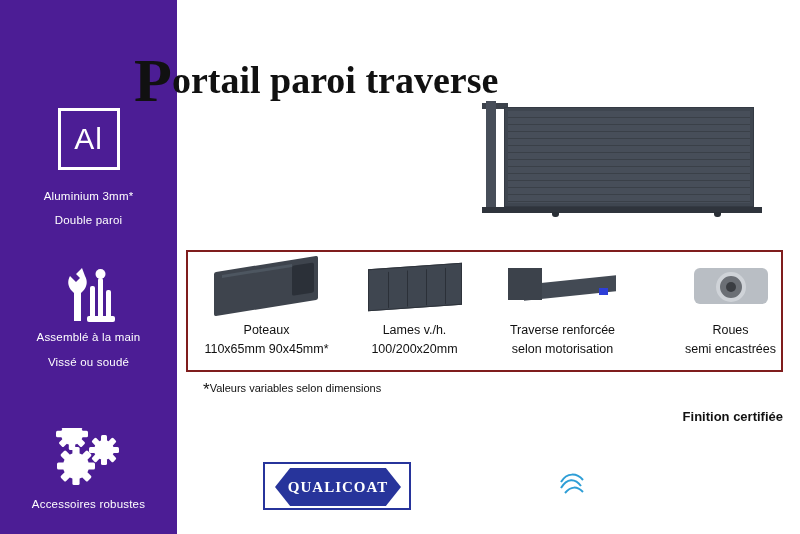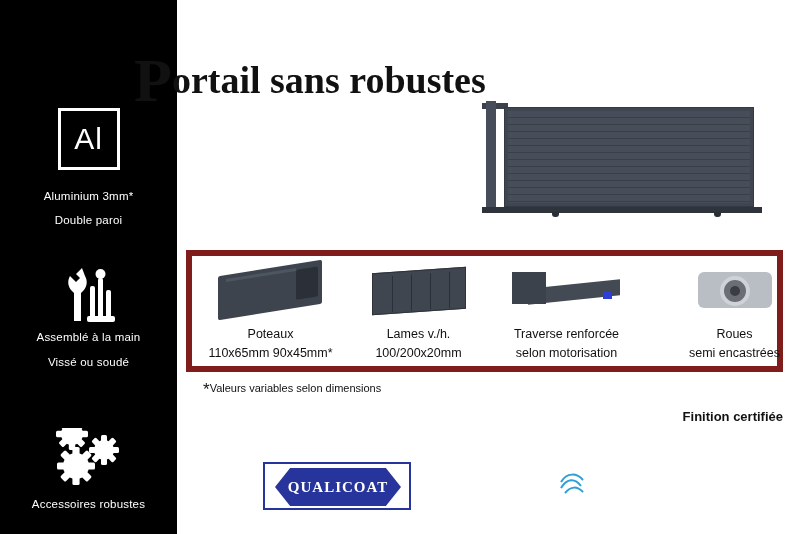--- a/index.html
+++ b/index.html
@@ -20,21 +20,21 @@
     background: #ffffff;
   }
 
   
   .sidebar {
     position: absolute;
     left: 0;
     top: 0;
     width: 177px;
     height: 534px;
-    background: #000000;
+    background: #4c1d95;
     color: #ffffff;
     text-align: center;
   }
   .side-block {
     position: absolute;
     width: 177px;
     text-align: center;
   }
   .side-caption {
     font-size: 11.5px;
@@ -139,21 +139,21 @@
     top: 113px;
   }
 
   
   .comp-box {
     position: absolute;
     left: 186px;
     top: 250px;
     width: 597px;
     height: 122px;
-    border: 6px solid #7f1d1d;
+    border: 2px solid #7f1d1d;
     box-sizing: border-box;
     background: #ffffff;
   }
   .comp {
     position: absolute;
     top: 0;
     width: 149px;
     height: 122px;
     text-align: center;
   }
@@ -450,21 +450,21 @@
               <rect x="11" y="-3.6" width="8" height="7.2" rx="1.5" transform="rotate(45)"></rect>
             </g>
           </g>
         </g>
       </svg>
     </div>
     <div class="side-block side-caption" style="top:496px;">Accessoires robustes</div>
   </div>
 
   <h1 class="title">
-    <span class="drop">P</span><span class="rest">ortail sans robustes</span>
+    <span class="drop">P</span><span class="rest">ortail paroi traverse</span>
   </h1>
 
   <div class="photo">
     <div class="gate-top"></div>
     <div class="gate-post-l"></div>
     <div class="gate-body">
       <div class="gate-slats"></div>
     </div>
     <div class="gate-rail"></div>
     <div class="wheel" style="left:80px;"></div>

